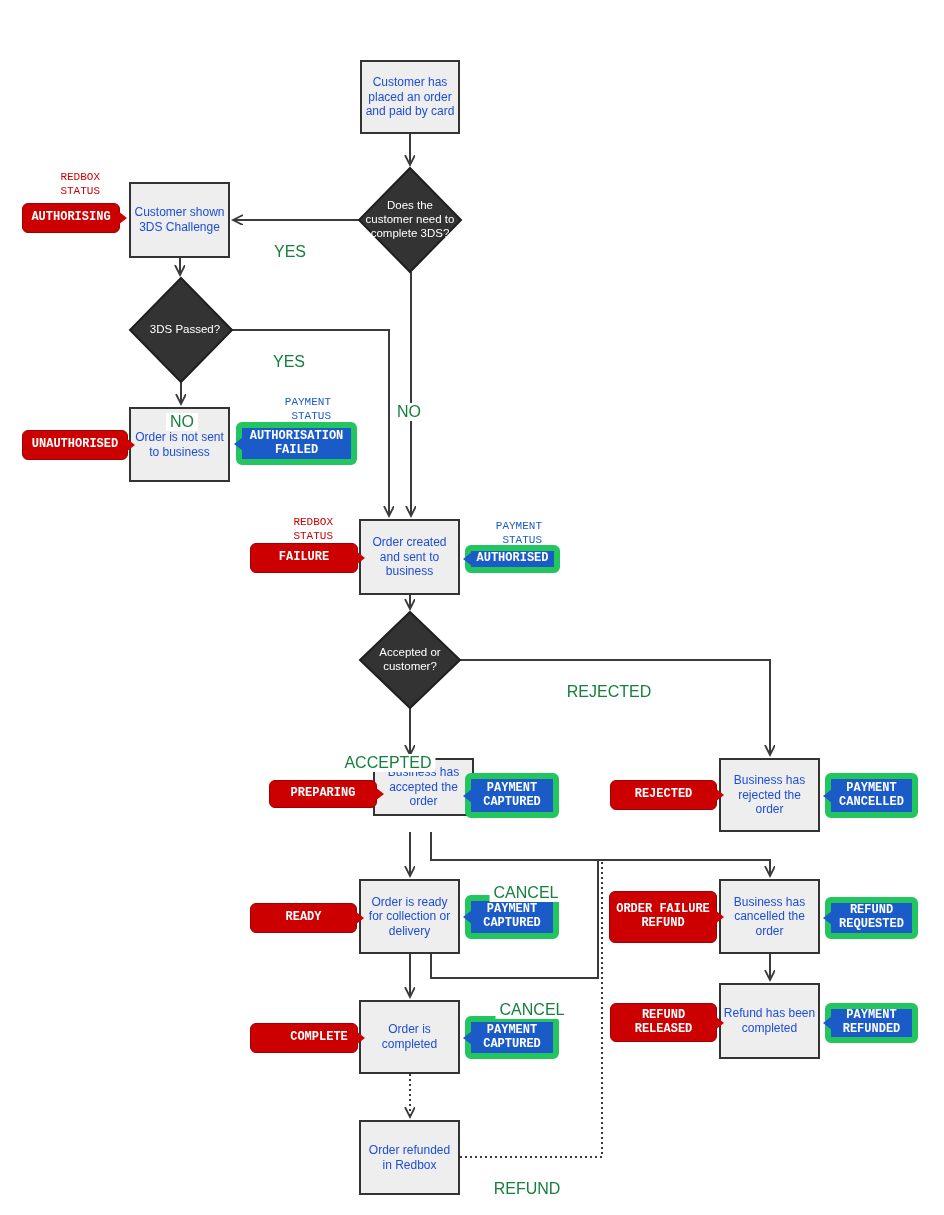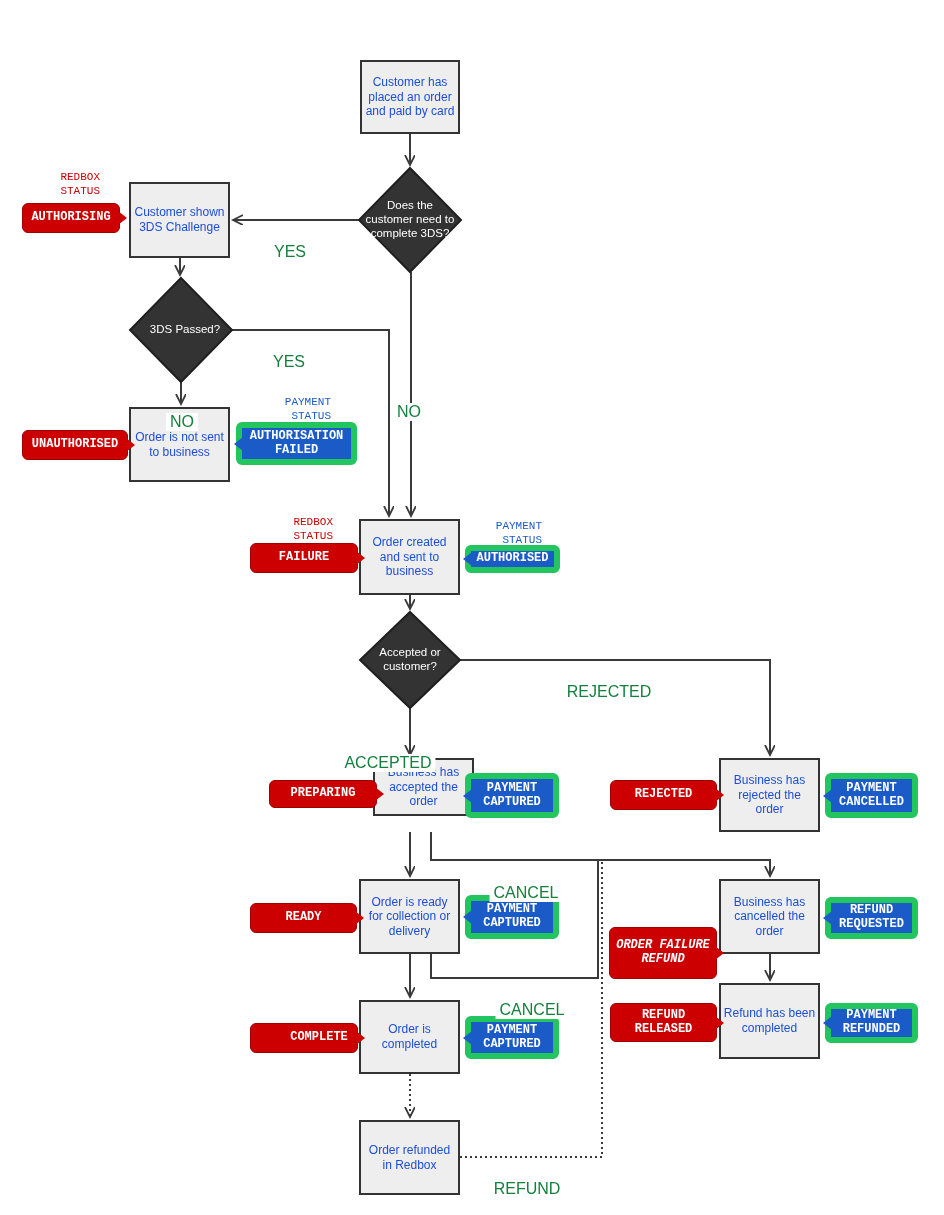--- a/index.html
+++ b/index.html
@@ -103,21 +103,21 @@
 
   <div class="hdr hdr-blue" style="left:267px;top:396px;width:64px;">PAYMENT STATUS</div>
   <div class="hdr hdr-blue" style="left:478px;top:520px;width:64px;">PAYMENT STATUS</div>
 
   <div class="badge badge-red" style="left:22px;top:203px;width:98px;height:30px;">AUTHORISING</div>
   <div class="badge badge-red" style="left:22px;top:430px;width:106px;height:30px;">UNAUTHORISED</div>
   <div class="badge badge-red" style="left:250px;top:543px;width:108px;height:30px;">FAILURE</div>
   <div class="badge badge-red" style="left:250px;top:780px;width:108px;height:28px;margin-left:19px;">PREPARING</div>
   <div class="badge badge-red" style="left:610px;top:780px;width:107px;height:30px;">REJECTED</div>
   <div class="badge badge-red" style="left:250px;top:903px;width:107px;height:30px;">READY</div>
-  <div class="badge badge-red" style="left:609px;top:927px;width:108px;height:52px;font-style:italic;">ORDER FAILURE REFUND</div>
+  <div class="badge badge-red" style="left:609px;top:891px;width:108px;height:52px;">ORDER FAILURE REFUND</div>
   <div class="badge badge-red" style="left:250px;top:1023px;width:108px;height:30px;padding-left:36px;">COMPLETE</div>
   <div class="badge badge-red" style="left:610px;top:1003px;width:107px;height:39px;">REFUND RELEASED</div>
 
   <div class="badge badge-blue" style="left:236px;top:422px;width:121px;height:43px;">AUTHORISATION FAILED</div>
   <div class="badge badge-blue" style="left:465px;top:545px;width:95px;height:28px;">AUTHORISED</div>
   <div class="badge badge-blue" style="left:465px;top:773px;width:94px;height:45px;">PAYMENT CAPTURED</div>
   <div class="badge badge-blue" style="left:825px;top:773px;width:93px;height:45px;">PAYMENT CANCELLED</div>
   <div class="badge badge-blue" style="left:465px;top:895px;width:94px;height:44px;">PAYMENT CAPTURED</div>
   <div class="badge badge-blue" style="left:825px;top:897px;width:93px;height:42px;">REFUND REQUESTED</div>
   <div class="badge badge-blue" style="left:465px;top:1016px;width:94px;height:43px;">PAYMENT CAPTURED</div>

